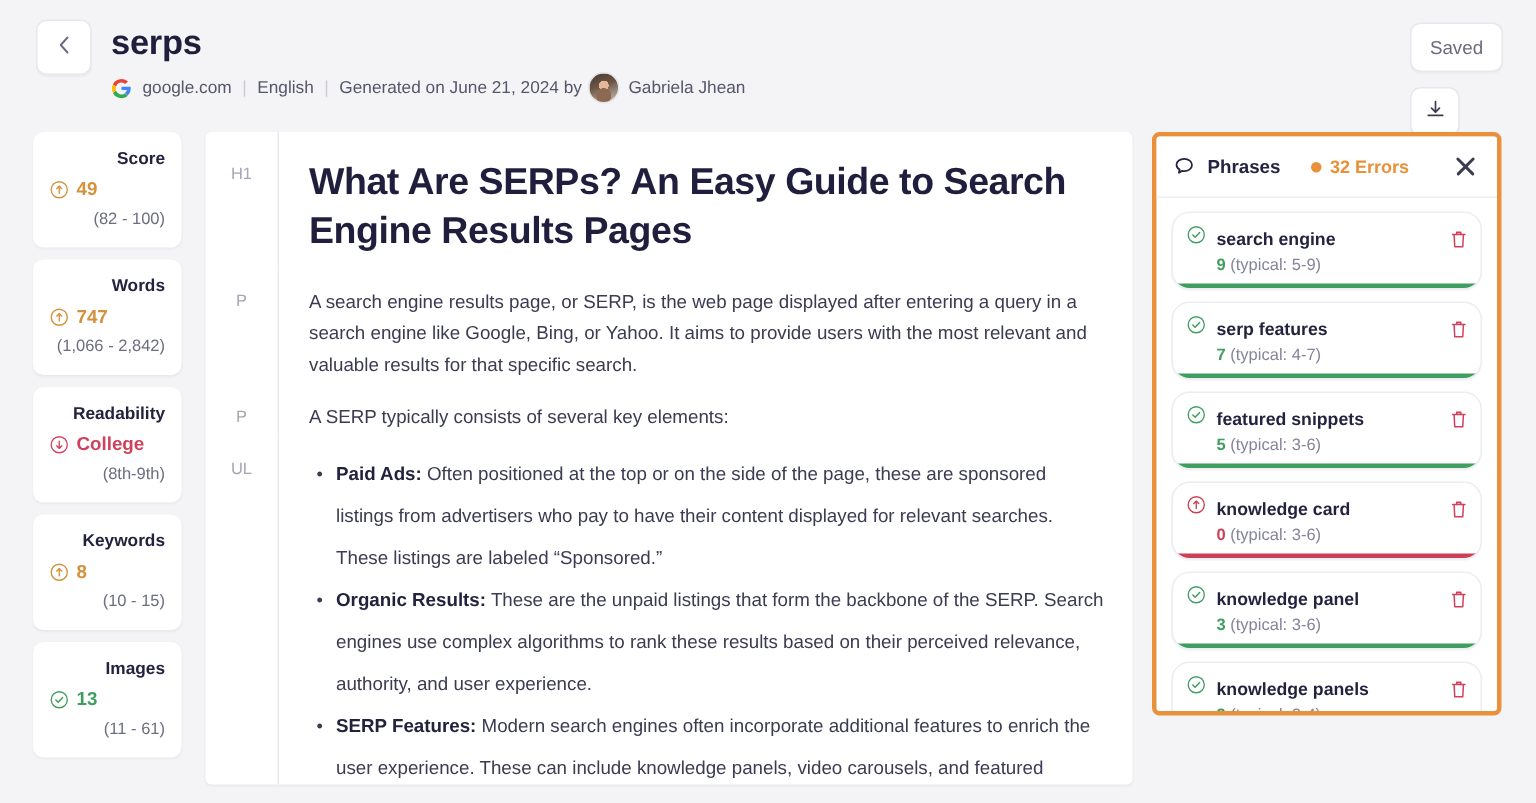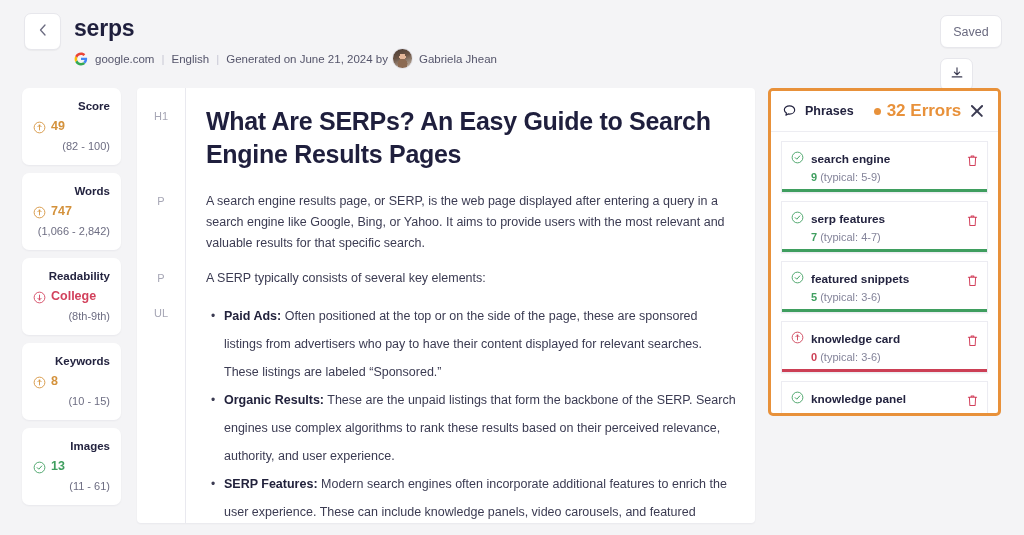--- a/index.html
+++ b/index.html
@@ -101,47 +101,47 @@
     position: relative; margin-bottom: 0;
   }
   .doc-ul li::before {
     content: "•"; position: absolute; left: -13px; color: #3b3b52; font-size: 12px;
   }
   .doc-ul li b { font-weight: 700; color: #22223c; }
 
   
   .phrases-panel {
     position: absolute; left: 768px; top: 88px;
-    width: 233px; height: 328px;
+    width: 233px; height: 389px;
     background: #fff; border: 3px solid #e8913a;
     border-radius: 5px; overflow: hidden;
   }
   .phrases-head {
     height: 41px; display: flex; align-items: center;
     padding: 0 12px 0 11px; border-bottom: 1px solid #ededf2; background: #fff;
   }
   .bubble-icon { width: 15px; height: 15px; flex: none; margin-right: 8px; }
   .phrases-title { font-size: 12.5px; font-weight: 700; color: #23233f; }
   .errors-wrap { display: flex; align-items: center; gap: 6px; margin-left: 20px; }
   .err-dot { width: 7px; height: 7px; border-radius: 50%; background: #e8913a; flex: none; }
-  .errors-text { font-size: 17px; font-weight: 700; color: #e8913a; white-space: nowrap; }
+  .errors-text { font-size: 12px; font-weight: 700; color: #e8913a; white-space: nowrap; }
   .close-x {
     margin-left: auto; width: 18px; height: 18px; position: relative; cursor: pointer;
   }
   .close-x::before, .close-x::after {
     content: ""; position: absolute; left: 1px; top: 8px;
     width: 16px; height: 1.6px; background: #3b3b52; border-radius: 1px;
   }
   .close-x::before { transform: rotate(45deg); }
   .close-x::after  { transform: rotate(-45deg); }
 
   .phrases-list { padding: 9px 10px 0; }
   .phrase-card {
     background: #fff; border: 1px solid #ececf2;
-    border-radius: 0; margin-bottom: 8px;
+    border-radius: 12px; margin-bottom: 8px;
     position: relative; overflow: hidden;
     padding: 8px 9px 9px;
     box-shadow: 0 1px 1px rgba(20,20,50,.04);
     cursor: pointer;
   }
   .phrase-top { display: flex; align-items: center; }
   .phrase-name { font-size: 11.8px; font-weight: 700; color: #23233f; margin-left: 7px; }
   .trash { margin-left: auto; width: 11px; height: 13px; flex: none; cursor: pointer; }
   .phrase-sub { margin-top: 3px; padding-left: 20px; font-size: 11px; }
   .phrase-count { font-weight: 700; }

